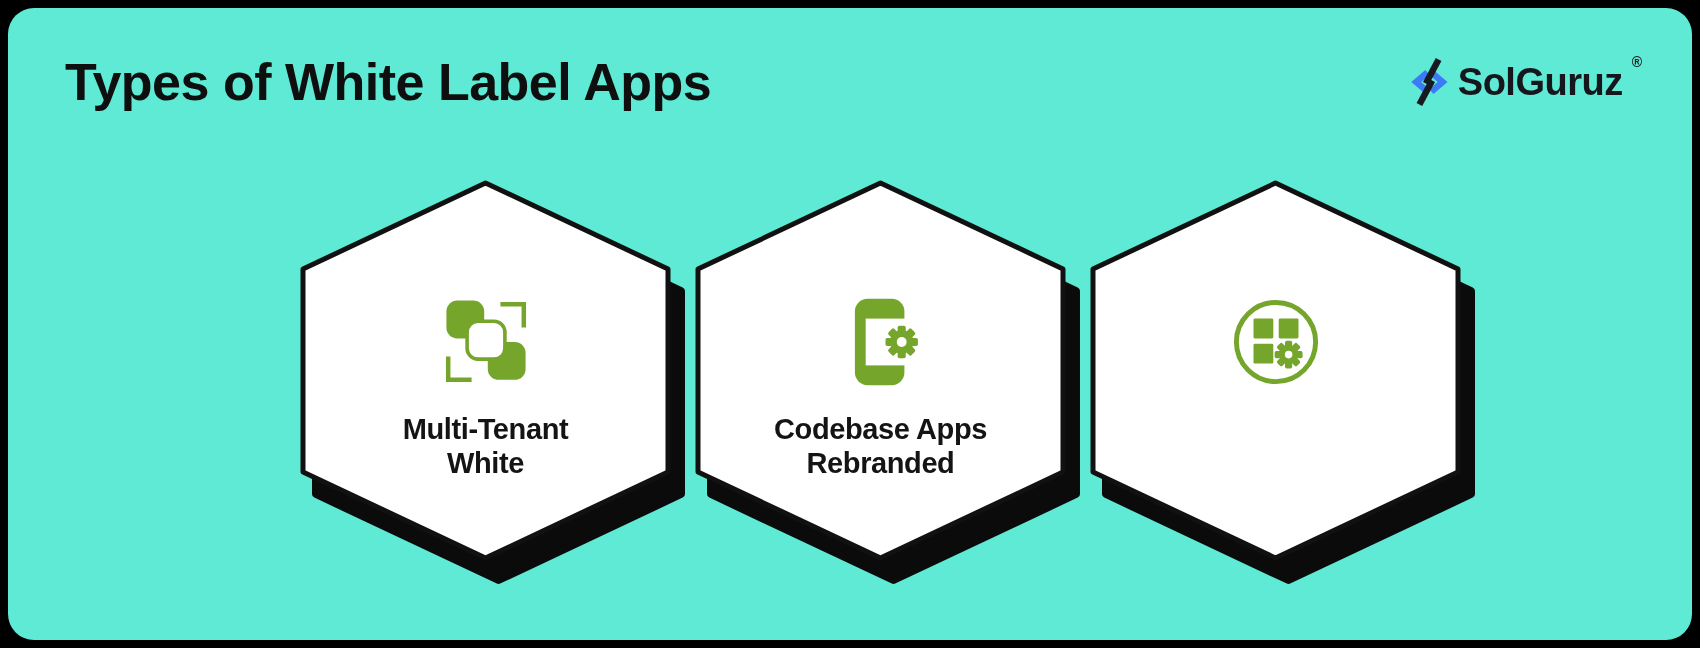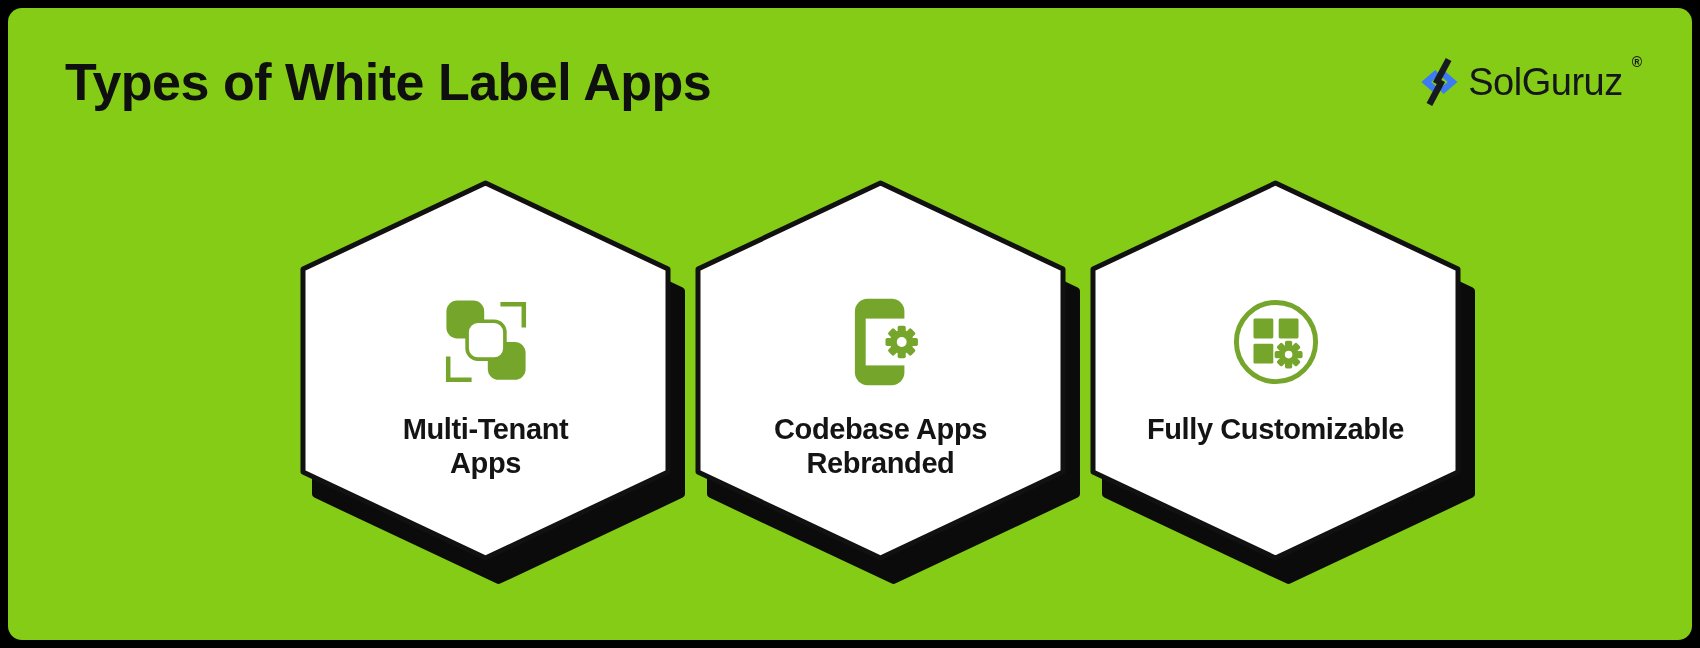--- a/index.html
+++ b/index.html
@@ -2,31 +2,31 @@
 <html><head>
 <meta charset="utf-8">
 <style>
   html,body{margin:0;padding:0;}
   body{
     width:1700px;height:648px;position:relative;background:#000;
     font-family:"Liberation Sans", sans-serif;overflow:hidden;
   }
   .panel{
     position:absolute;left:8px;top:8px;width:1684px;height:632px;
-    background:#84cc16;border-radius:14px;
+    background:#5eead4;border-radius:26px;
   }
   .page-title{
     position:absolute;left:57px;top:44px;
     font-size:52px;font-weight:800;letter-spacing:-0.5px;color:#0f0f0f;
   }
   .logo{
     position:absolute;top:44px;right:50px;display:flex;align-items:center;gap:9px;
   }
   .logo-text{
-    font-size:38px;font-weight:400;color:#15171c;letter-spacing:-0.5px;
+    font-size:38px;font-weight:700;color:#15171c;letter-spacing:-0.5px;
   }
   .logo-reg{
     font-size:14px;font-weight:700;color:#15171c;align-self:flex-start;margin-top:2px;
   }
   .cards{
     position:absolute;left:295px;top:175px;display:flex;gap:30px;
   }
   .hex-card{position:relative;width:365px;height:375px;}
   .hex-shape{position:absolute;left:-6px;top:-6px;pointer-events:none;}
   .hex-content{
@@ -68,21 +68,21 @@
       <div class="hex-content">
         <svg class="hex-icon" viewBox="0 0 100 100" aria-hidden="true">
           <path d="M66 8 H92 V34" fill="none" stroke="#75a62b" stroke-width="5"></path>
           <path d="M8 66 V92 H34" fill="none" stroke="#75a62b" stroke-width="5"></path>
           <rect x="6" y="4" width="42" height="42" rx="12" fill="#75a62b"></rect>
           <rect x="52" y="50" width="42" height="42" rx="12" fill="#75a62b"></rect>
           <rect x="29" y="27" width="42" height="42" rx="12" fill="#ffffff" stroke="#75a62b" stroke-width="4"></rect>
         </svg>
         <div class="hex-label">
           <span>Multi-Tenant</span>
-          <span>Apps</span>
+          <span>White</span>
         </div>
       </div>
     </div>
 
     <div class="hex-card">
       <svg class="hex-shape" width="400" height="415" viewBox="0 0 400 415">
         <polygon points="182.5,0 365,86 365,289 182.5,375 0,289 0,86" transform="translate(19,28)" fill="#0b0b0b" stroke="#0b0b0b" stroke-width="8" stroke-linejoin="round"></polygon>
         <polygon points="182.5,0 365,86 365,289 182.5,375 0,289 0,86" transform="translate(6,6)" fill="#ffffff" stroke="#111111" stroke-width="5" stroke-linejoin="round"></polygon>
       </svg>
       <div class="hex-content">
@@ -123,19 +123,18 @@
               <rect x="-4" y="-15.5" width="8" height="31" rx="2"></rect>
               <rect x="-4" y="-15.5" width="8" height="31" rx="2" transform="rotate(45)"></rect>
               <rect x="-4" y="-15.5" width="8" height="31" rx="2" transform="rotate(90)"></rect>
               <rect x="-4" y="-15.5" width="8" height="31" rx="2" transform="rotate(135)"></rect>
               <circle r="10.5"></circle>
             </g>
             <circle r="4.2" fill="#ffffff"></circle>
           </g>
         </svg>
         <div class="hex-label">
-          <span>Fully Customizable</span>
         </div>
       </div>
     </div>
 
   </div>
 </div>
 
 </body></html>

